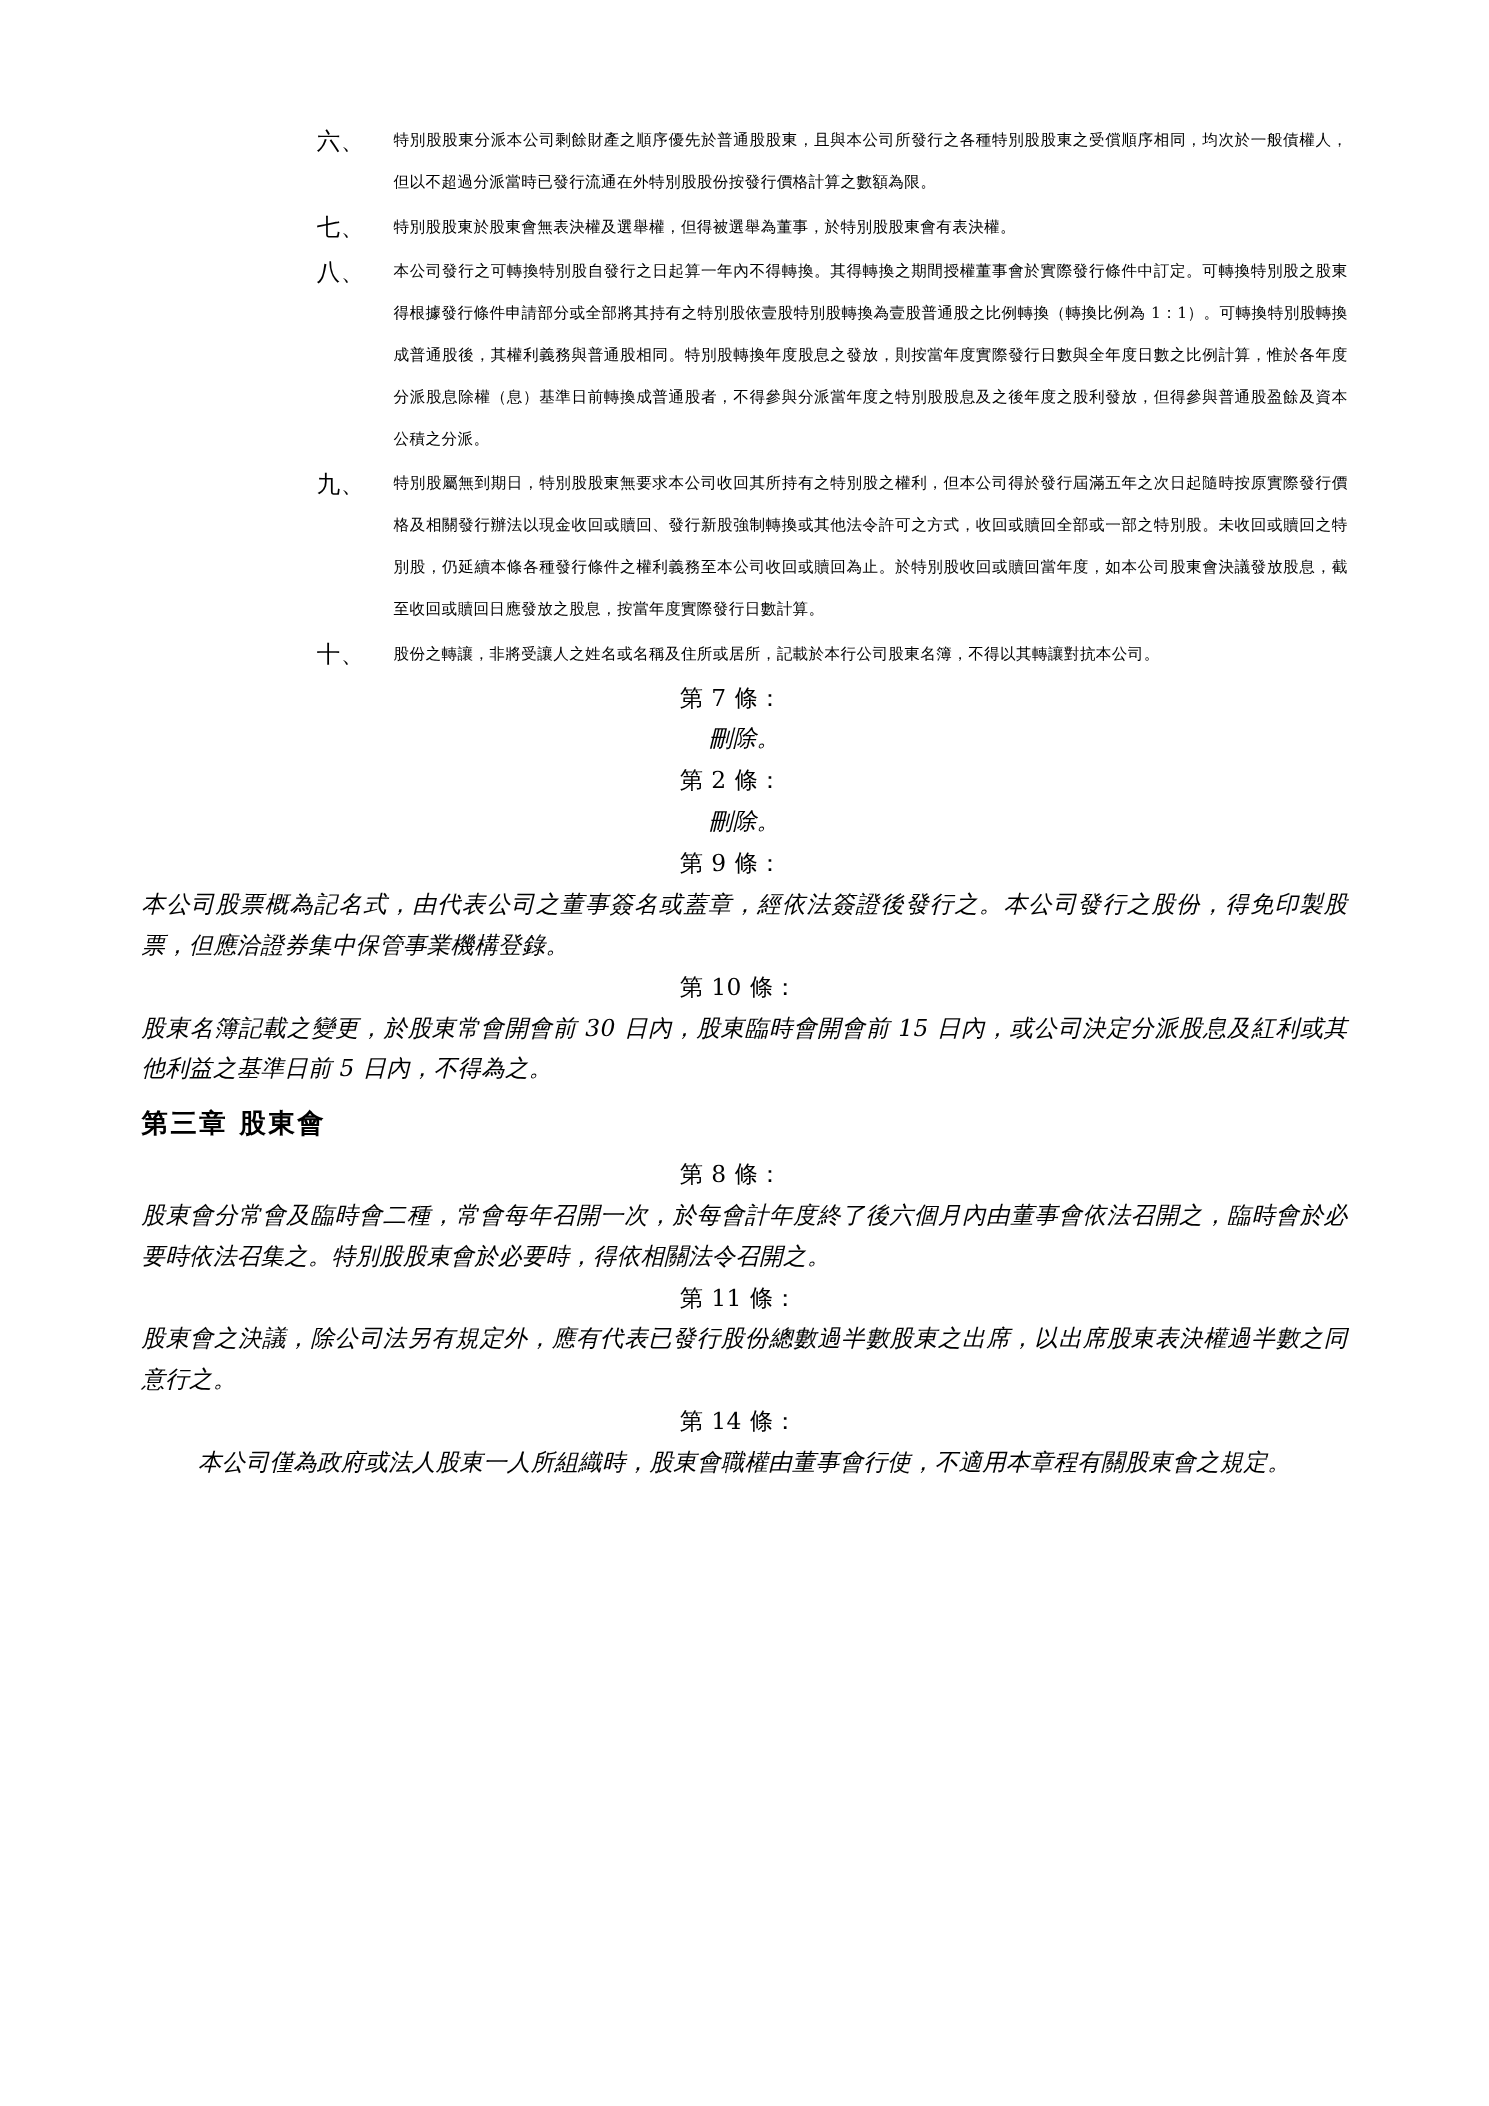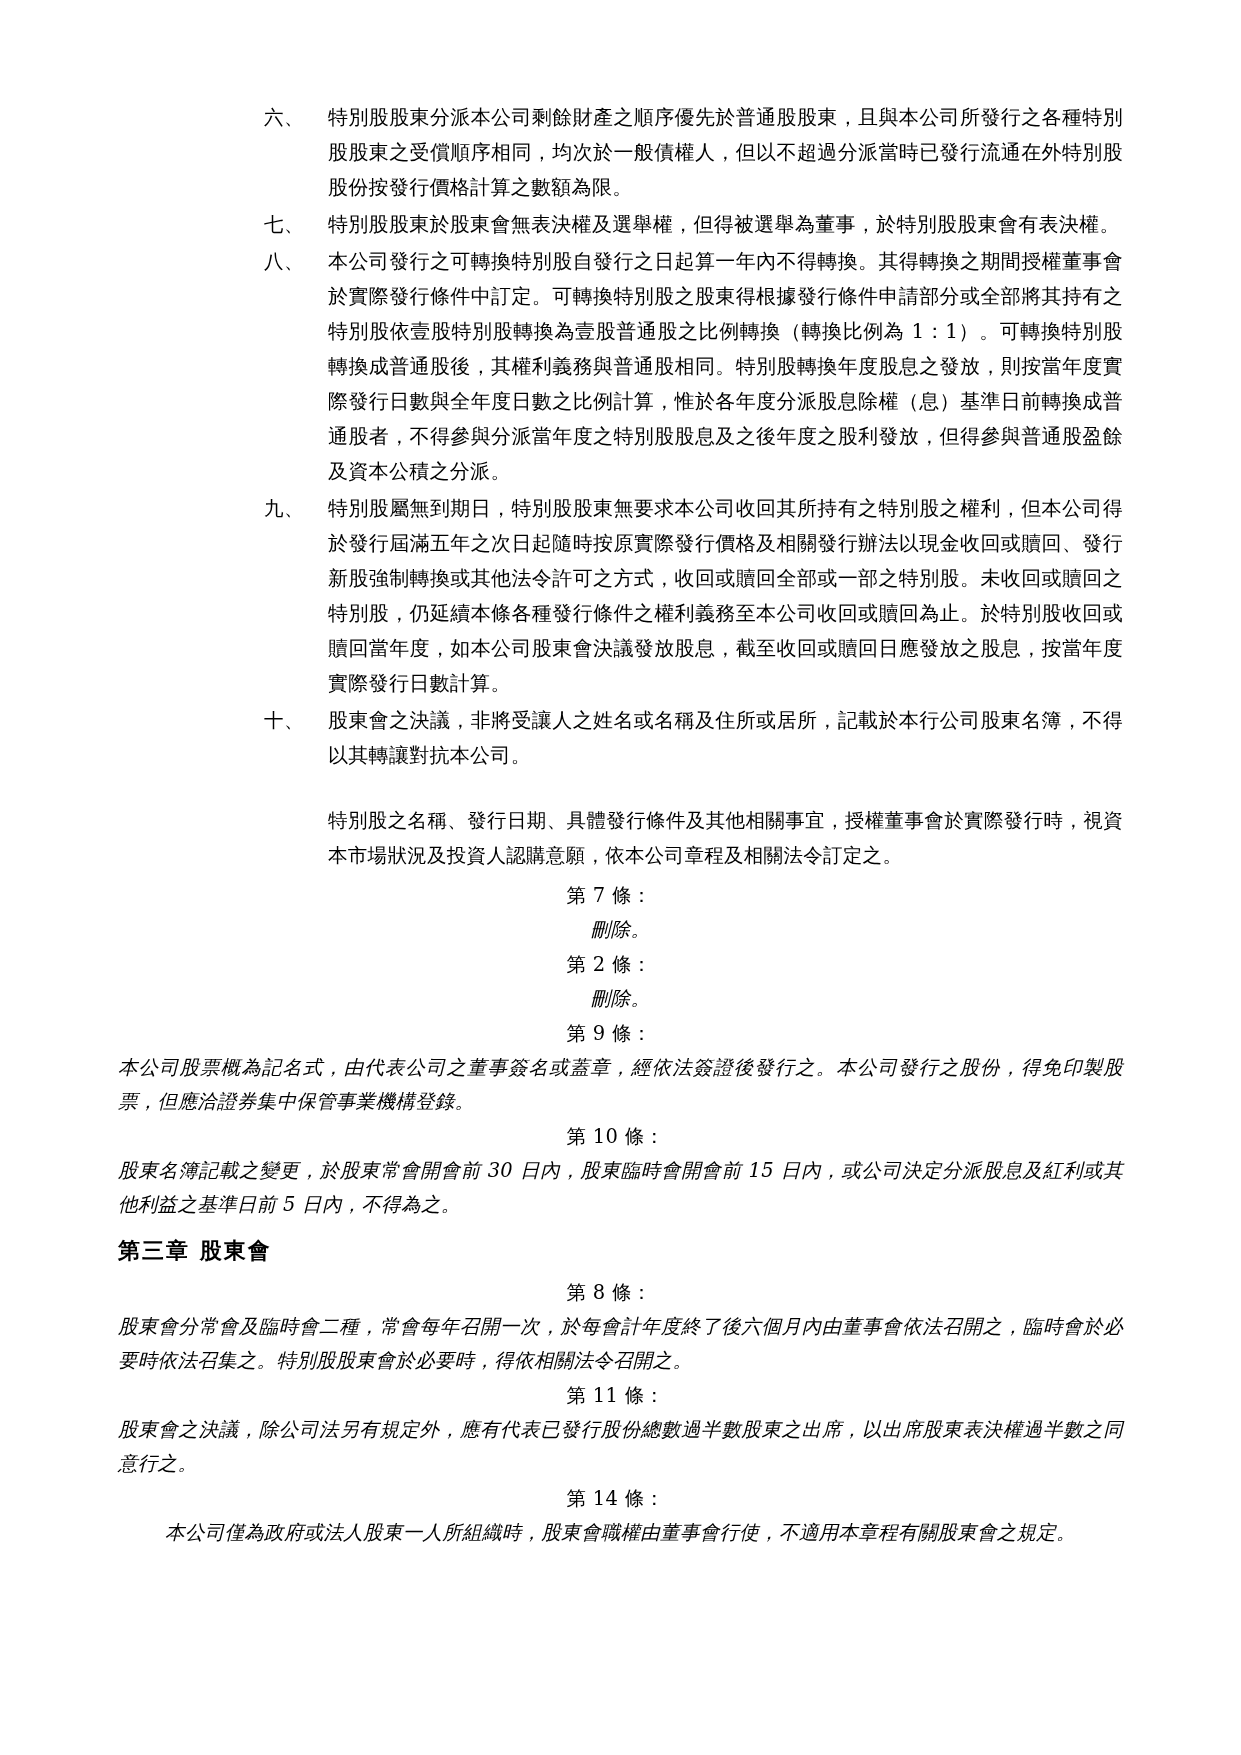--- a/index.html
+++ b/index.html
@@ -30,21 +30,21 @@
   }
   .num-label {
     flex: 0 0 auto;
     width: 64px;
     font-size: 19.5px;
     line-height: 35px;
     letter-spacing: 0.5px;
   }
   .num-text {
     flex: 1 1 auto;
-    font-size: 20px;
+    font-size: 13px;
     line-height: 35px;
     text-align: justify;
     text-justify: inter-ideograph;
     letter-spacing: 0.3px;
   }
   .closing-para {
     margin-left: 210px;
     margin-right: 0px;
     font-size: 19.5px;
     line-height: 35px;
@@ -107,26 +107,25 @@
       <div class="num-text">本公司發行之可轉換特別股自發行之日起算一年內不得轉換。其得轉換之期間授權董事會於實際發行條件中訂定。可轉換特別股之股東得根據發行條件申請部分或全部將其持有之特別股依壹股特別股轉換為壹股普通股之比例轉換（轉換比例為 1：1）。可轉換特別股轉換成普通股後，其權利義務與普通股相同。特別股轉換年度股息之發放，則按當年度實際發行日數與全年度日數之比例計算，惟於各年度分派股息除權（息）基準日前轉換成普通股者，不得參與分派當年度之特別股股息及之後年度之股利發放，但得參與普通股盈餘及資本公積之分派。</div>
     </div>
 
     <div class="num-item">
       <div class="num-label">九、</div>
       <div class="num-text">特別股屬無到期日，特別股股東無要求本公司收回其所持有之特別股之權利，但本公司得於發行屆滿五年之次日起隨時按原實際發行價格及相關發行辦法以現金收回或贖回、發行新股強制轉換或其他法令許可之方式，收回或贖回全部或一部之特別股。未收回或贖回之特別股，仍延續本條各種發行條件之權利義務至本公司收回或贖回為止。於特別股收回或贖回當年度，如本公司股東會決議發放股息，截至收回或贖回日應發放之股息，按當年度實際發行日數計算。</div>
     </div>
 
     <div class="num-item">
       <div class="num-label">十、</div>
-      <div class="num-text">股東會之決議，非將受讓人之姓名或名稱及住所或居所，記載於本行公司股東名簿，不得以其轉讓對抗本公司。</div>
+      <div class="num-text">股份之轉讓，非將受讓人之姓名或名稱及住所或居所，記載於本行公司股東名簿，不得以其轉讓對抗本公司。</div>
     </div>
 
   </div>
 
-  <div class="closing-para">特別股之名稱、發行日期、具體發行條件及其他相關事宜，授權董事會於實際發行時，視資本市場狀況及投資人認購意願，依本公司章程及相關法令訂定之。</div>
 
   <div class="article">
     <div class="art-label">第 7 條：</div>
     <div class="art-text">刪除。</div>
   </div>
 
   <div class="article">
     <div class="art-label">第 2 條：</div>
     <div class="art-text">刪除。</div>
   </div>

